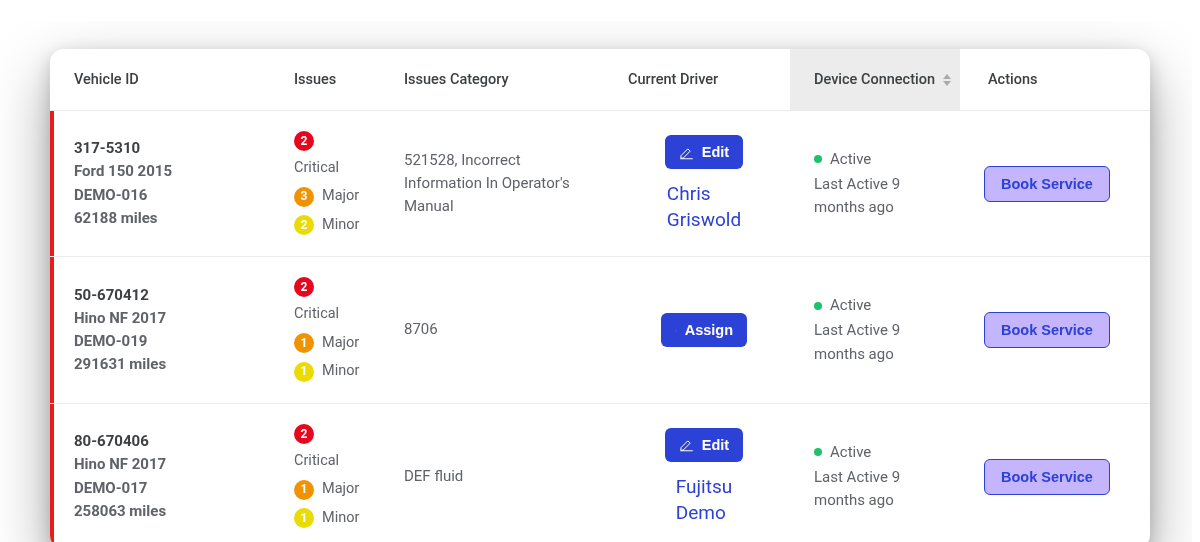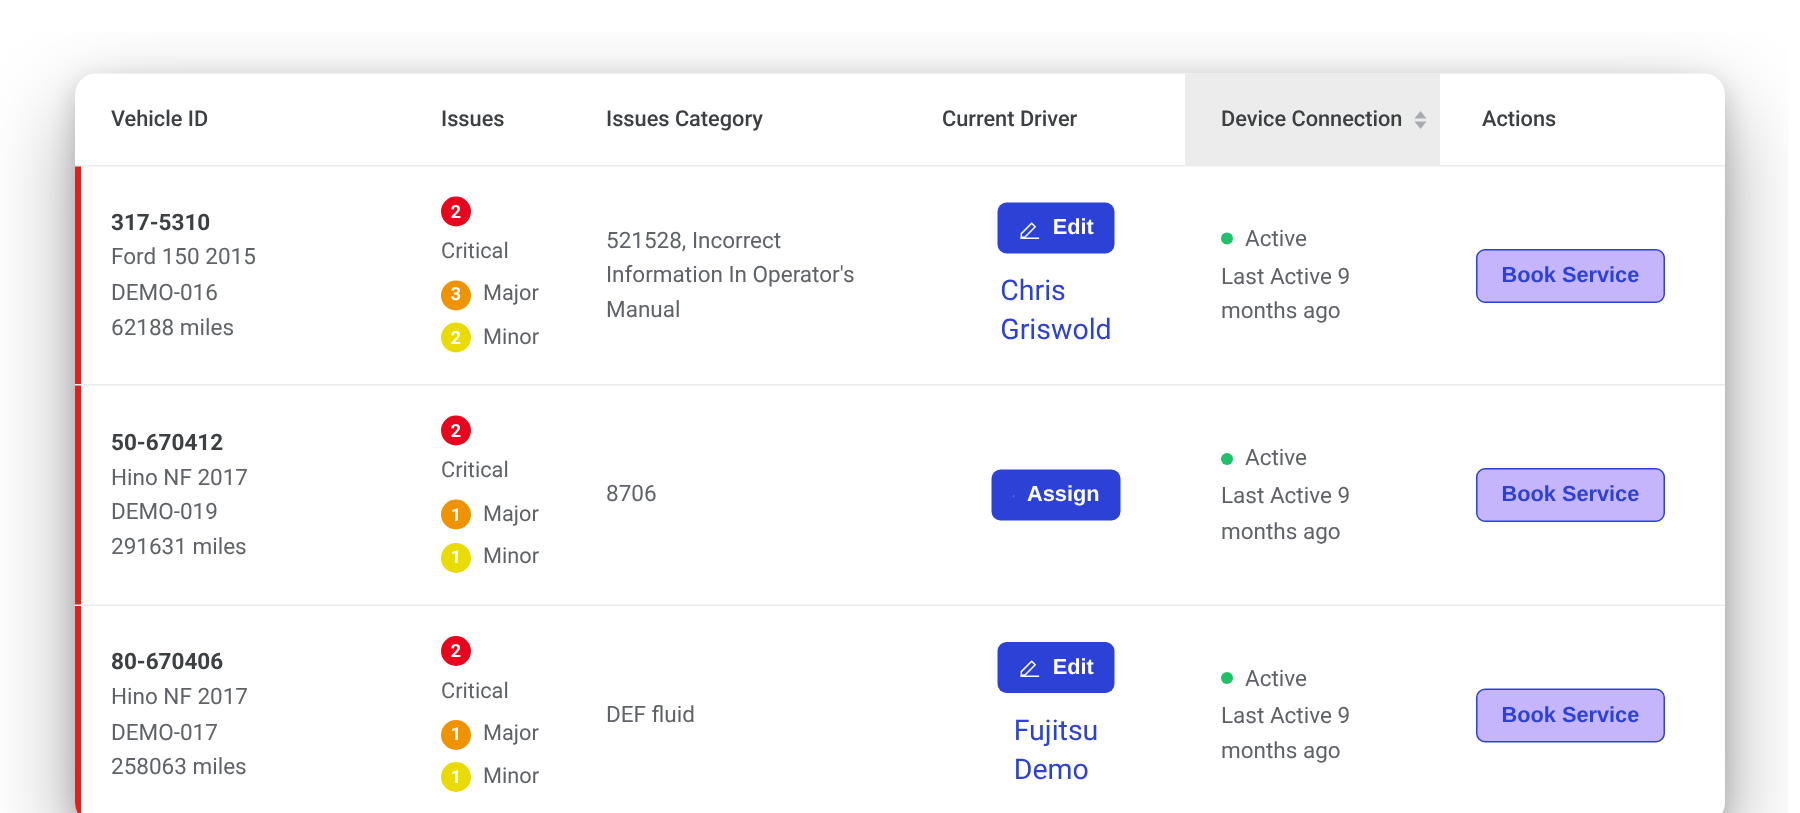--- a/index.html
+++ b/index.html
@@ -105,21 +105,21 @@
   .td {
     padding: 20px 10px 20px 24px;
     font-size: 15px;
     color: var(--text-gray);
     display: flex;
     flex-direction: column;
     justify-content: center;
     line-height: 1.55;
   }
   .vehicle-id { font-weight: 700; color: var(--text-dark); }
-  .vehicle-sub { color: var(--text-gray); }
+  .vehicle-sub { color: var(--text-gray); font-weight: bold; }
 
   
   .issues-col { gap: 4px; }
   .issue-row {
     display: flex;
     align-items: center;
     gap: 8px;
   }
   .badge {
     width: 20px; height: 20px;

